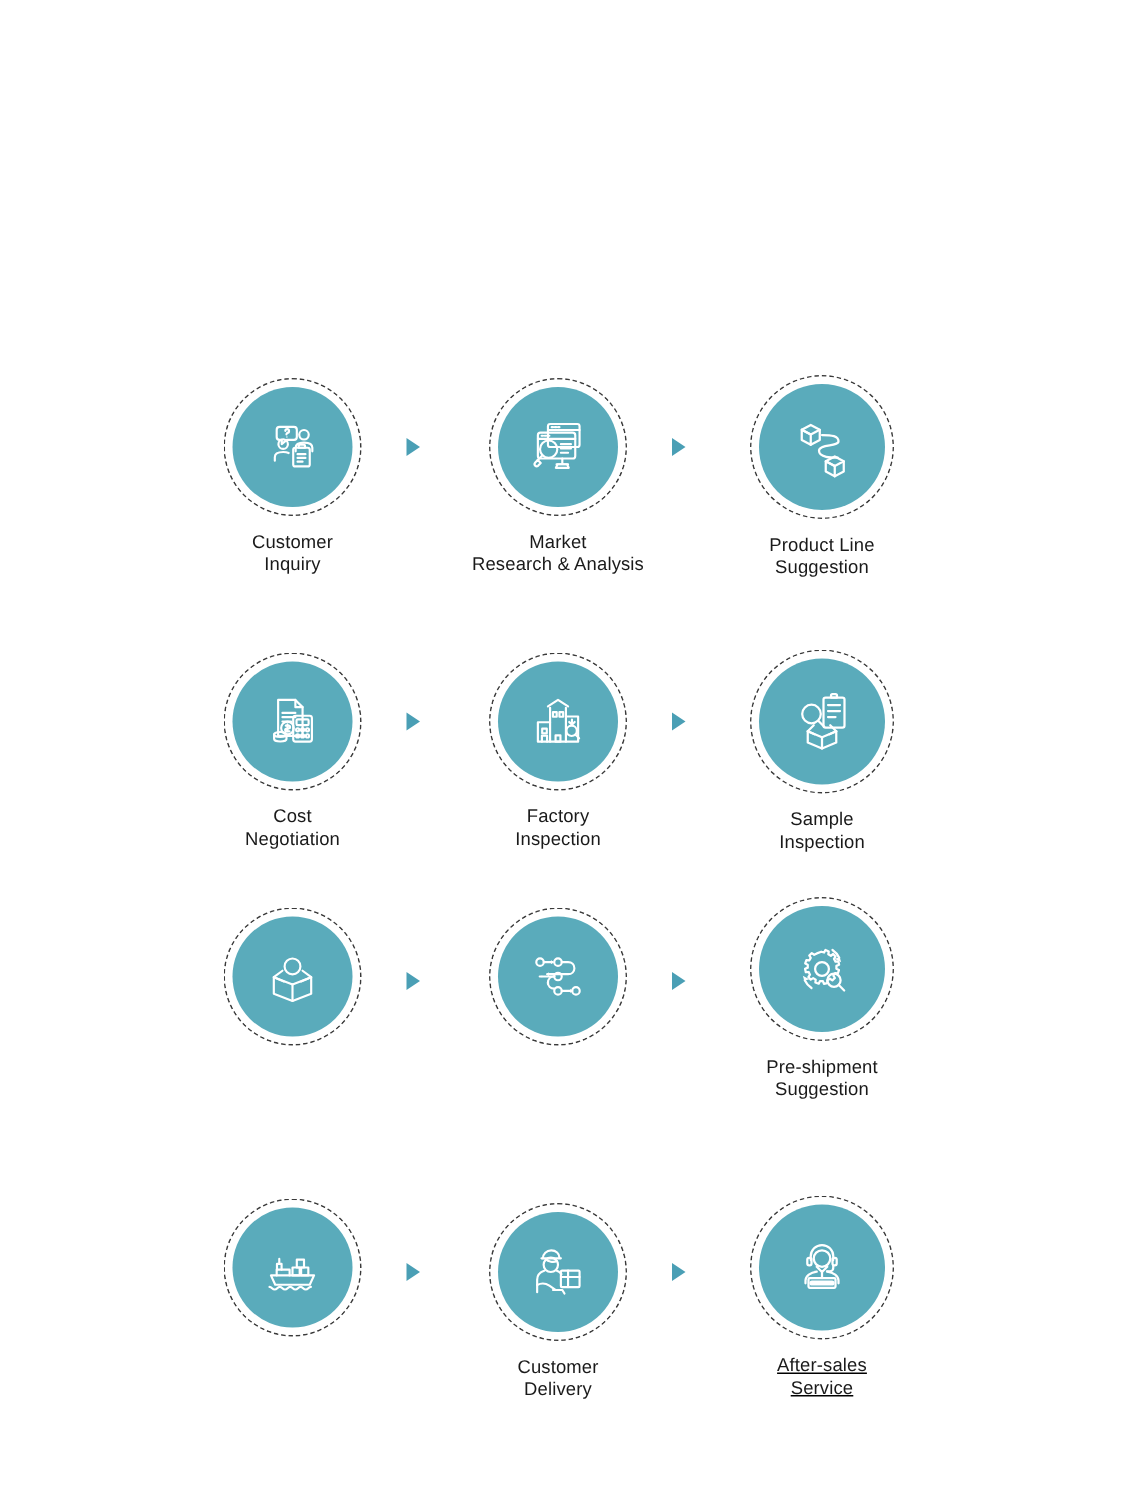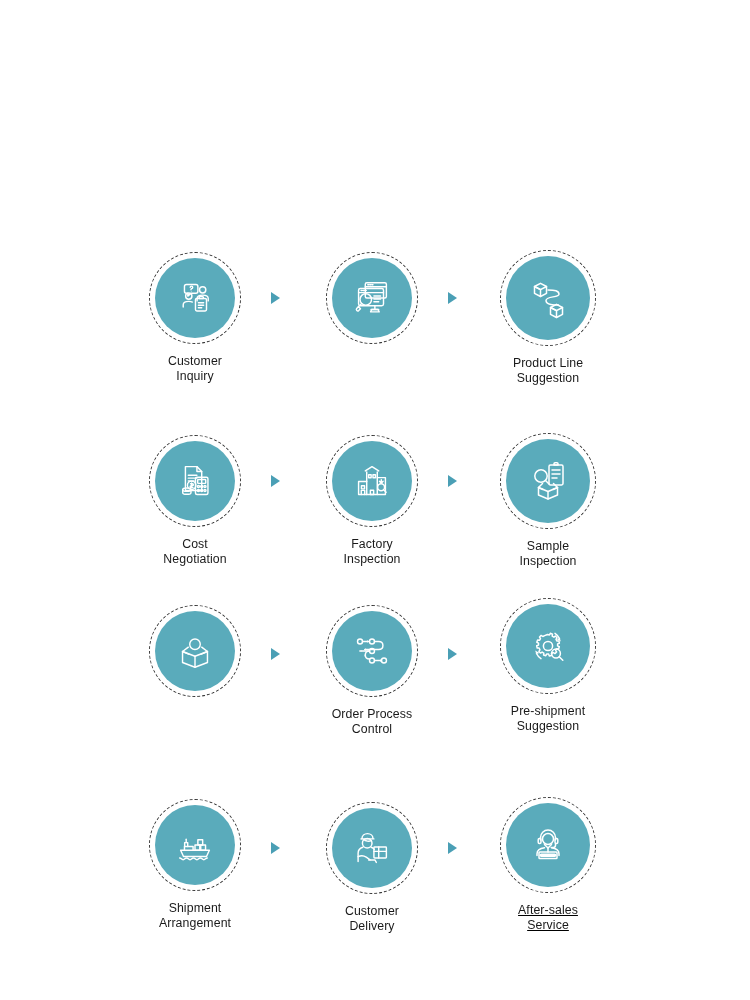--- a/index.html
+++ b/index.html
@@ -139,20 +139,22 @@
           <path d="M12.6 16.2h1M14.8 16.2h1M17 16.2h1"></path>
           <path d="M26 22h7M26 25h7M26 28h5"></path>
           <path d="M23 36h8M27 32v4"></path>
           <path d="M22.5 38.5h9l-1.2-2.5h-6.6z"></path>
           <circle cx="17.5" cy="25.5" r="6"></circle>
           <path d="M13.2 29.8l-3.6 3.6"></path>
           <path d="M9.9 33.1l-1.9 1.9a1.5 1.5 0 0 0 2.1 2.1l1.9-1.9z"></path>
         </svg>
       </div>
     </div>
+    <div class="step-label">Market
+Research &amp; Analysis</div>
   </div>
 
   <div class="arrow" style="left:448px; top:292px;"></div>
 
   <div class="step" style="left:100px; top:435px;">
     <div class="circle-wrap">
       <div class="dash-ring"></div>
       <div class="disc">
         <svg viewBox="0 0 48 48" fill="none" stroke="#ffffff" stroke-width="1.5" stroke-linecap="round" stroke-linejoin="round">
           <path d="M14 9h12l5 5v20H14z"></path>
@@ -280,22 +282,20 @@
           <path d="M17.6 21l-1.8 1.4 1.8 1.4" fill="#fff" stroke="none"></path>
           <path d="M13 24h8.4"></path>
           <path d="M21.4 24c-2.6 0-4.4 1.7-4.4 4.2s1.8 4.2 4.4 4.2"></path>
           <path d="M12.5 24h-1.2"></path>
           <path d="M26.6 34h7.3"></path>
           <path d="M32.5 32.6l1.8 1.4-1.8 1.4" fill="#fff" stroke="none"></path>
           <path d="M17 28.2v1"></path>
         </svg>
       </div>
     </div>
-    <div class="step-label">Order Process
-Control</div>
   </div>
 
   <div class="arrow" style="left:448px; top:648px;"></div>
 
   <div class="step" style="left:453px; top:598px;">
     <div class="circle-wrap big">
       <div class="dash-ring"></div>
       <div class="disc">
         <svg viewBox="0 0 48 48" fill="none" stroke="#ffffff" stroke-width="1.5" stroke-linecap="round" stroke-linejoin="round">
           <path d="M23.5 12.5l1.9.5.9-1.7 2.2 1-.3 1.9 1.7 1 1.5-1.2 1.6 1.7-1 1.6 1 1.8 1.9-.2.5 2.3-1.8.7v2l1.7.8-.7 2.2-1.9-.2-1.1 1.7 1 1.6-1.7 1.6-1.6-1.1-1.8 1 .1 1.9-2.3.5-.7-1.8h-2l-.8 1.7-2.2-.8.2-1.9-1.7-1-1.6 1-1.6-1.7 1.1-1.6-.9-1.8-1.9.1-.5-2.3 1.8-.7v-2l-1.7-.8.8-2.2 1.9.2 1-1.7-1-1.6 1.7-1.6 1.6 1.1 1.8-.9z"></path>
@@ -322,22 +322,20 @@
           <path d="M13 29.5v-4h9v4"></path>
           <path d="M13.2 25.5v-4h3.2v4"></path>
           <path d="M14.8 21.5v-3.5"></path>
           <rect x="24" y="24" width="5" height="5.5"></rect>
           <rect x="30" y="24" width="5" height="5.5"></rect>
           <rect x="27" y="18.5" width="5" height="5.5"></rect>
           <path d="M8 37.5c1.8 0 1.8 1.8 3.6 1.8s1.8-1.8 3.6-1.8 1.8 1.8 3.6 1.8 1.8-1.8 3.6-1.8 1.8 1.8 3.6 1.8 1.8-1.8 3.6-1.8 1.8 1.8 3.6 1.8 1.8-1.8 3.6-1.8"></path>
         </svg>
       </div>
     </div>
-    <div class="step-label">Shipment
-Arrangement</div>
   </div>
 
   <div class="arrow" style="left:271px; top:842px;"></div>
 
   <div class="step" style="left:277px; top:802px;">
     <div class="circle-wrap">
       <div class="dash-ring"></div>
       <div class="disc">
         <svg viewBox="0 0 48 48" fill="none" stroke="#ffffff" stroke-width="1.5" stroke-linecap="round" stroke-linejoin="round">
           <path d="M13.5 14.5c0-3.2 2.5-5.5 5.8-5.5 3.3 0 5.7 2.1 5.7 5"></path>

